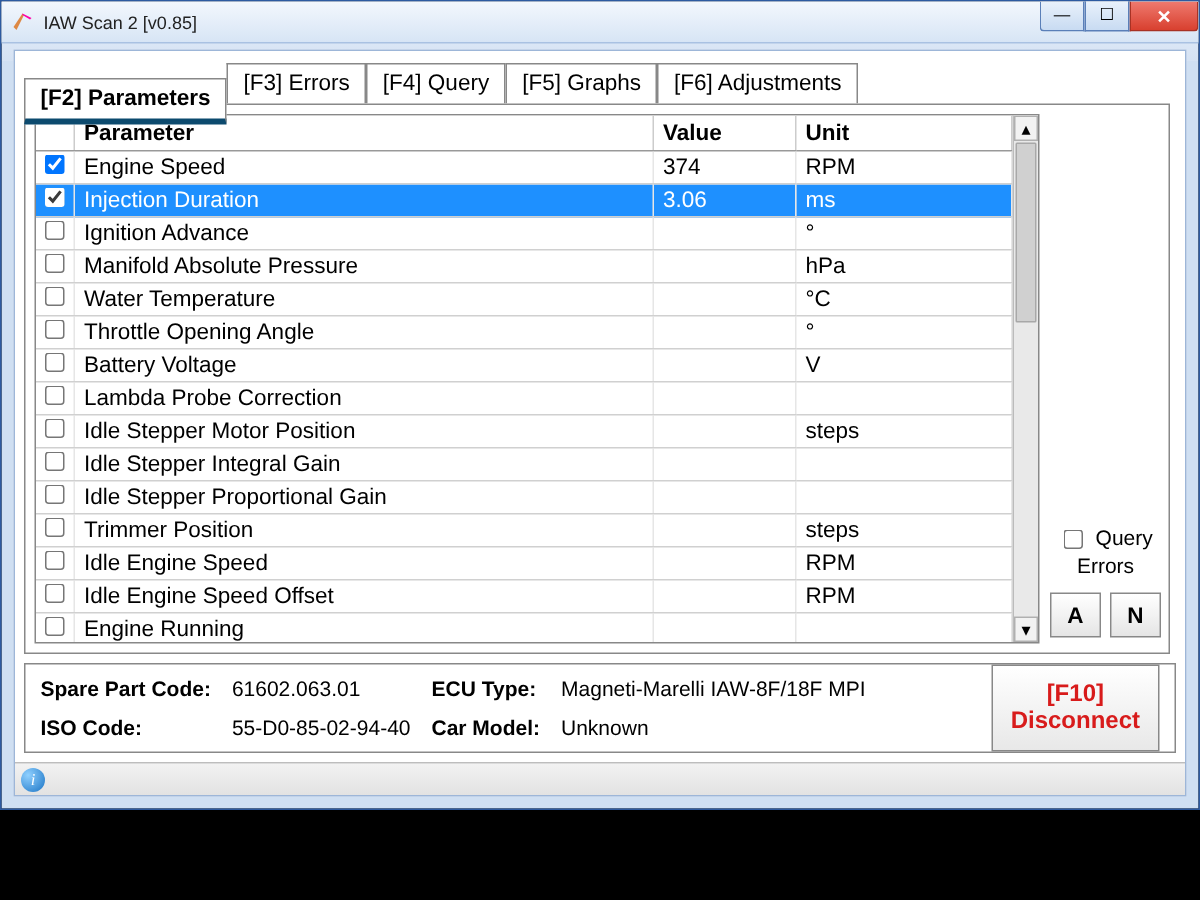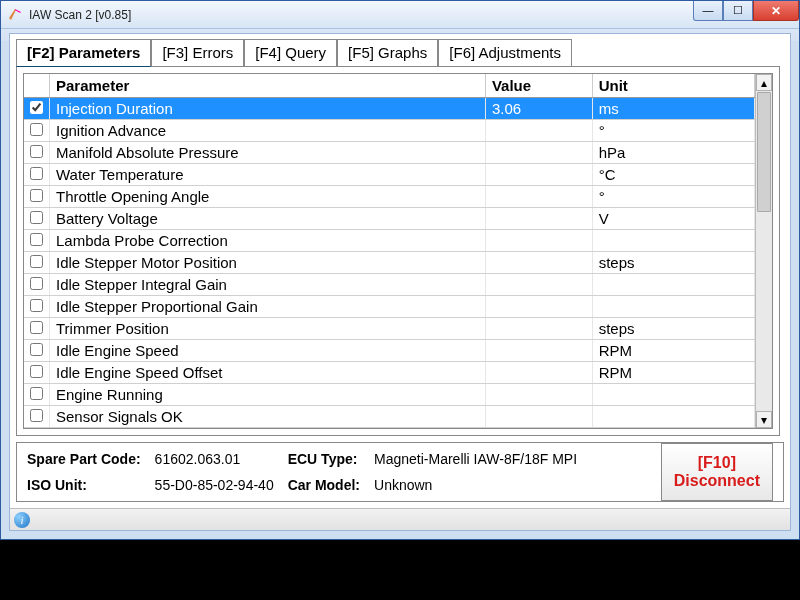--- a/index.html
+++ b/index.html
@@ -29,21 +29,21 @@
   .client {
     position: absolute; left: 8px; right: 8px; top: 32px; bottom: 8px;
     background: #fff; border: 1px solid #9db6d8;
     display: flex; flex-direction: column;
   }
   .tabbar { display:flex; align-items:flex-end; padding: 4px 6px 0 6px; background:#fff; }
   .tab {
     border:1px solid #888; border-bottom:none; padding:4px 10px 5px;
     background:#fff; margin-right:0; font-size:15px; position:relative;
   }
-  .tab.active { border-bottom:1px solid #0c4a6e; z-index:2; font-weight:bold; top:1px; padding-bottom:5px; }
+  .tab.active { border-bottom:4px solid #0c4a6e; z-index:2; font-weight:bold; top:14px; padding-bottom:5px; }
   .tabpanel {
     border:1px solid #888; margin:0 10px 6px 6px; flex:1;
     display:flex; flex-direction:row; padding:6px; background:#fff; position:relative;
   }
   .table-wrap {
     flex:1; border:1px solid #888; position:relative; overflow:hidden;
   }
   .param-table { width:100%; border-collapse:collapse; font-size:15px; }
   .param-table th { text-align:left; font-weight:bold; border-bottom:1px solid #999; border-right:1px solid #ccc; padding:3px 6px; background:#fff; }
   .param-table th:first-child { width:24px; }
@@ -116,20 +116,26 @@
           <table class="param-table">
             <thead>
               <tr>
                 <th></th>
                 <th class="col-param">Parameter</th>
                 <th class="col-val">Value</th>
                 <th class="col-unit">Unit</th>
               </tr>
             </thead>
             <tbody id="param-body">
+                <tr>
+                  <td class="chk"><input type="checkbox" checked="" style=""></td>
+                  <td>Engine Speed</td>
+                  <td>374</td>
+                  <td>RPM</td>
+                </tr>
                 <tr class="selected">
                   <td class="chk"><input type="checkbox" checked="" style=""></td>
                   <td>Injection Duration</td>
                   <td>3.06</td>
                   <td>ms</td>
                 </tr>
                 <tr>
                   <td class="chk"><input type="checkbox" style=""></td>
                   <td>Ignition Advance</td>
                   <td></td>
@@ -221,31 +227,42 @@
                   <td></td>
                   <td></td>
                 </tr>
               </tbody>
           </table>
         </div>
         <div class="vscroll">
           <div class="btn">▴</div>
           <div class="thumb"></div>
           <div class="btn bot">▾</div>
+        </div>
+      </div>
+      <div class="side">
+        <label class="qerr">
+          <input type="checkbox" style="">
+          <span>Query</span><br>
+          <span>Errors</span>
+        </label>
+        <div class="btnrow">
+          <button class="btn3">A</button>
+          <button class="btn3">N</button>
         </div>
       </div>
     </div>
 
     <div class="status">
       <div class="status-grid">
         <span class="lbl">Spare Part Code:</span>
         <span>61602.063.01</span>
         <span class="lbl">ECU Type:</span>
         <span>Magneti-Marelli IAW-8F/18F MPI</span>
-        <span class="lbl">ISO Unit:</span>
+        <span class="lbl">ISO Code:</span>
         <span>55-D0-85-02-94-40</span>
         <span class="lbl">Car Model:</span>
         <span>Unknown</span>
       </div>
       <button class="disconnect">
         <span>[F10]</span><br>
         <span>Disconnect</span>
       </button>
     </div>
 

